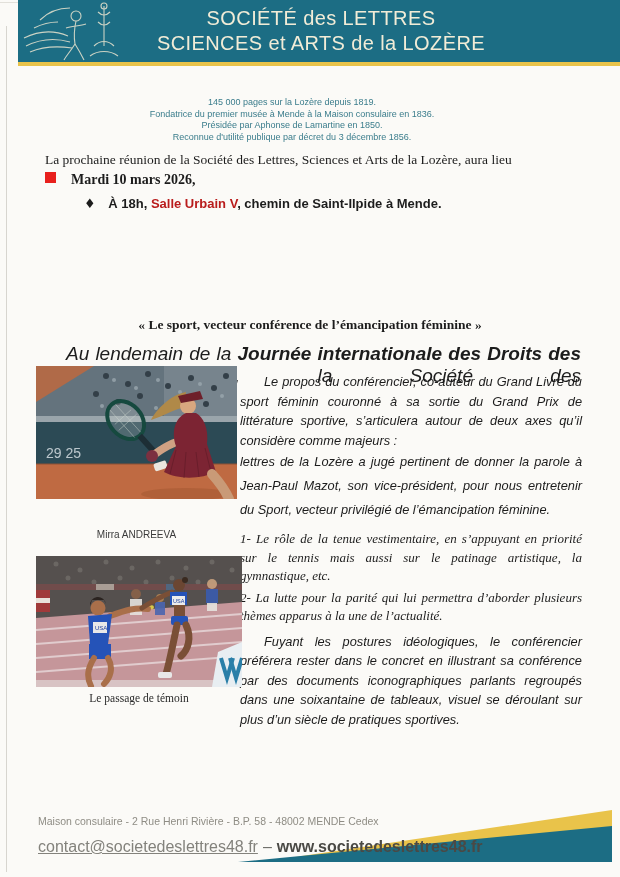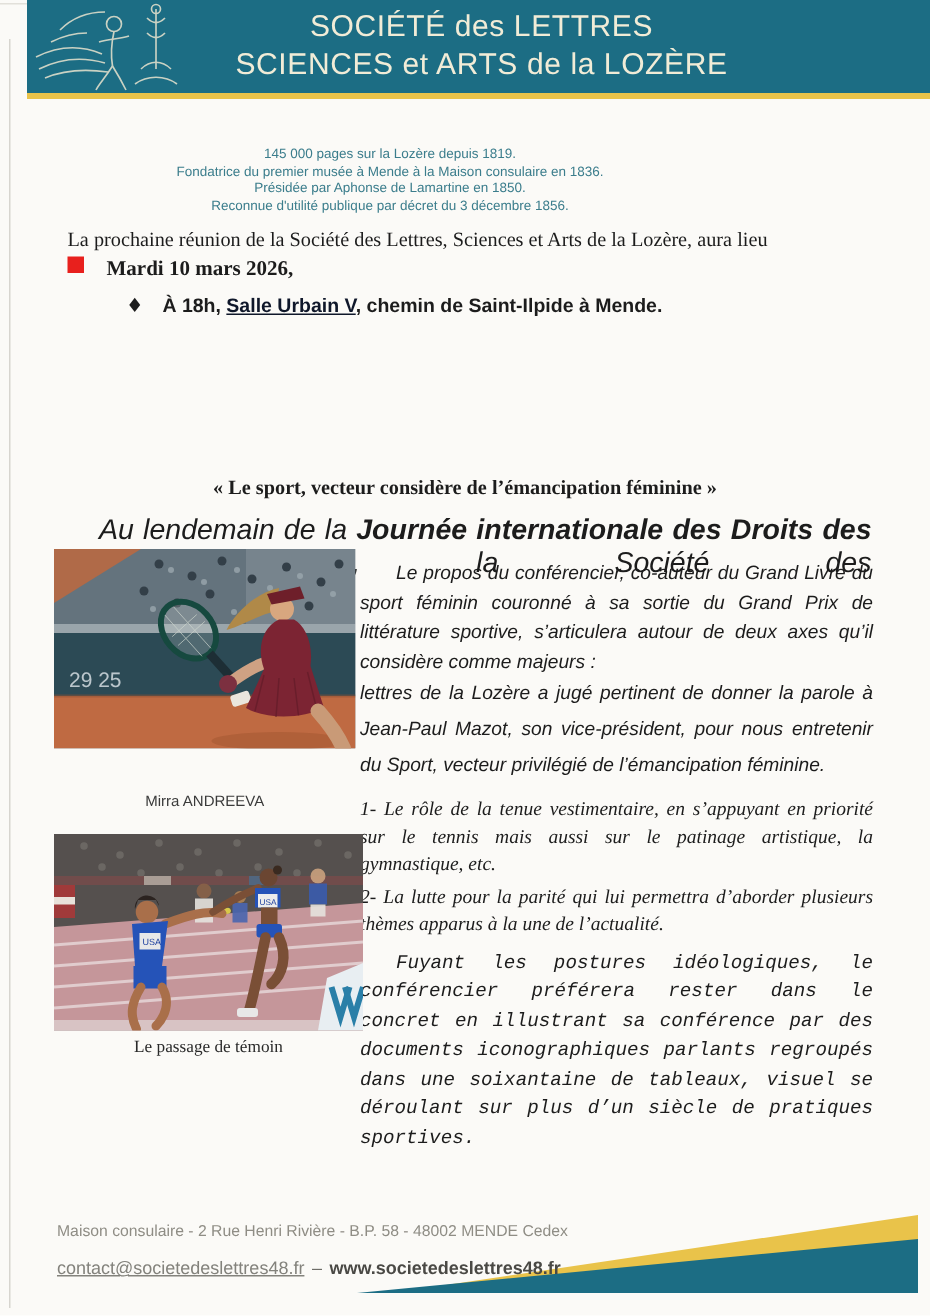--- a/index.html
+++ b/index.html
@@ -16,68 +16,68 @@
   .banner{position:absolute;left:18px;top:0;width:606px;height:62px;
     background:#1c6d84;border-bottom:4px solid #e9c34a;}
   .banner-logo{position:absolute;left:2px;top:0;}
   .banner-titles{position:absolute;left:0;top:6px;width:100%;text-align:center;
     color:#f1ecd7;font-family:"Liberation Sans",sans-serif;letter-spacing:.4px;}
   .banner-titles .l1{font-size:20px;line-height:25px;}
   .banner-titles .l2{font-size:20px;line-height:25px;}
 
   
   .taglines{position:absolute;left:0;top:97px;width:520px;text-align:center;
-    color:#3b7d8c;font-family:"Liberation Sans",sans-serif;font-size:9px;line-height:11.5px;}
+    color:#3b7d8c;font-family:"Liberation Sans",sans-serif;font-size:9px;line-height:11.5px;padding-left:32px;}
 
   
   .intro{position:absolute;left:45px;top:138px;width:535px;font-size:13.5px;}
   .date-row{position:absolute;left:45px;top:170px;}
   .red-square{display:inline-block;width:11px;height:11px;background:#e8201d;vertical-align:1px;}
   .date-text{font-weight:bold;font-size:14px;margin-left:11px;}
   .time-row{position:absolute;left:84px;top:196px;font-family:"Liberation Sans",sans-serif;
     font-weight:bold;font-size:13px;}
   .diamond{font-size:13px;margin-right:9px;font-family:"DejaVu Sans",sans-serif;}
-  .venue-link{color:#0f172a;text-decoration:underline;cursor:pointer;}
+  .venue-link{color:#b91c1c;cursor:pointer;}
 
   
   .conf{position:absolute;left:38px;top:248px;width:541px;font-size:13.5px;line-height:20px;
     text-indent:26px;}
   .conf b{font-weight:bold;}
   .conf-title{position:absolute;left:0;top:303px;width:620px;text-align:center;
     font-weight:bold;font-size:13.5px;}
 
   
   .line1{position:absolute;left:38px;top:343px;width:543px;
     font-family:"Liberation Sans",sans-serif;font-style:italic;font-size:19px;
     text-indent:28px;text-align:justify;text-align-last:justify;}
   .right-col{position:absolute;left:240px;top:367px;width:342px;}
   .right-col p{margin:0;text-align:justify;}
   .cal{font-family:"Liberation Sans",sans-serif;font-style:italic;font-size:12.8px;}
   .p1rest{line-height:24px;}
   .p2{line-height:19.5px;margin-top:5px !important;text-indent:24px;}
   .item{font-family:"Liberation Serif",serif;font-style:italic;font-size:13px;line-height:18.5px;}
   .item1{margin-top:8px !important;}
   .item2{margin-top:3px !important;}
-  .p3{line-height:19.5px;margin-top:6px !important;text-indent:24px;font-family:Liberation Mono, monospace;}
+  .p3{line-height:19.5px;margin-top:6px !important;text-indent:24px;}
 
   
   figure{margin:0;padding:0;position:absolute;}
   .fig1{left:36px;top:366px;width:201px;}
   .fig2{left:36px;top:556px;width:206px;}
   .fig1 svg,.fig2 svg{display:block;}
   .fig1 figcaption{margin-top:30px;text-align:center;
     font-family:"Liberation Sans",sans-serif;font-size:10px;color:#3a3a3a;}
   .fig2 figcaption{margin-top:5px;text-align:center;
     font-family:"Liberation Serif",serif;font-size:11.5px;color:#2a2a2a;}
 
   
   .footer-addr{position:absolute;left:38px;top:815px;
     font-family:"Liberation Sans",sans-serif;font-size:10.5px;color:#8f8d85;text-align:right;}
   .footer-contact{position:absolute;left:38px;top:838px;
-    font-family:"Liberation Sans",sans-serif;font-size:12px;}
+    font-family:"Liberation Sans",sans-serif;font-size:16px;}
   .email-link{color:#83827c;text-decoration:underline;cursor:pointer;}
   .sep{color:#6e6d68;margin:0 5px;}
   .site{color:#4a4945;font-weight:bold;}
   .wedge{position:absolute;left:0;top:806px;}
 </style>
 </head>
 <body>
 
 <div class="page">
 
@@ -124,21 +124,21 @@
     <span class="red-square"></span>
     <span class="date-text">Mardi 10 mars 2026,</span>
   </div>
 
   <div class="time-row">
     <span class="diamond">♦</span>
     <span>À 18h, </span><a class="venue-link">Salle Urbain V</a><span>, chemin de Saint-Ilpide à Mende.</span>
   </div>
 
 
-  <p class="conf-title">« Le sport, vecteur considère de l’émancipation féminine »</p>
+  <p class="conf-title">« Le sport, vecteur conférence de l’émancipation féminine »</p>
 
   <div class="line1"><span>Au lendemain de la </span><b>Journée internationale des Droits des Femmes 2026</b><span>, la Société des</span></div>
 
   <div class="right-col">
     <p class="cal p2">Le propos du conférencier, co-auteur du Grand Livre du sport féminin couronné à sa sortie du Grand Prix de littérature sportive, s’articulera autour de deux axes qu’il considère comme majeurs :</p>
     <p class="cal p1rest">lettres de la Lozère a jugé pertinent de donner la parole à Jean-Paul Mazot, son vice-président, pour nous entretenir du Sport, vecteur privilégié de l’émancipation féminine.</p>
     <p class="item item1">1-  Le rôle de la tenue vestimentaire, en s’appuyant en priorité sur le tennis mais aussi sur le patinage artistique, la gymnastique, etc.</p>
     <p class="item item2">2-  La lutte pour la parité qui lui permettra d’aborder plusieurs thèmes apparus à la une de l’actualité.</p>
     <p class="cal p3">Fuyant les postures idéologiques, le conférencier préférera rester dans le concret en illustrant sa conférence par des documents iconographiques parlants regroupés dans une soixantaine de tableaux, visuel se déroulant sur plus d’un siècle de pratiques sportives.</p>
   </div>

